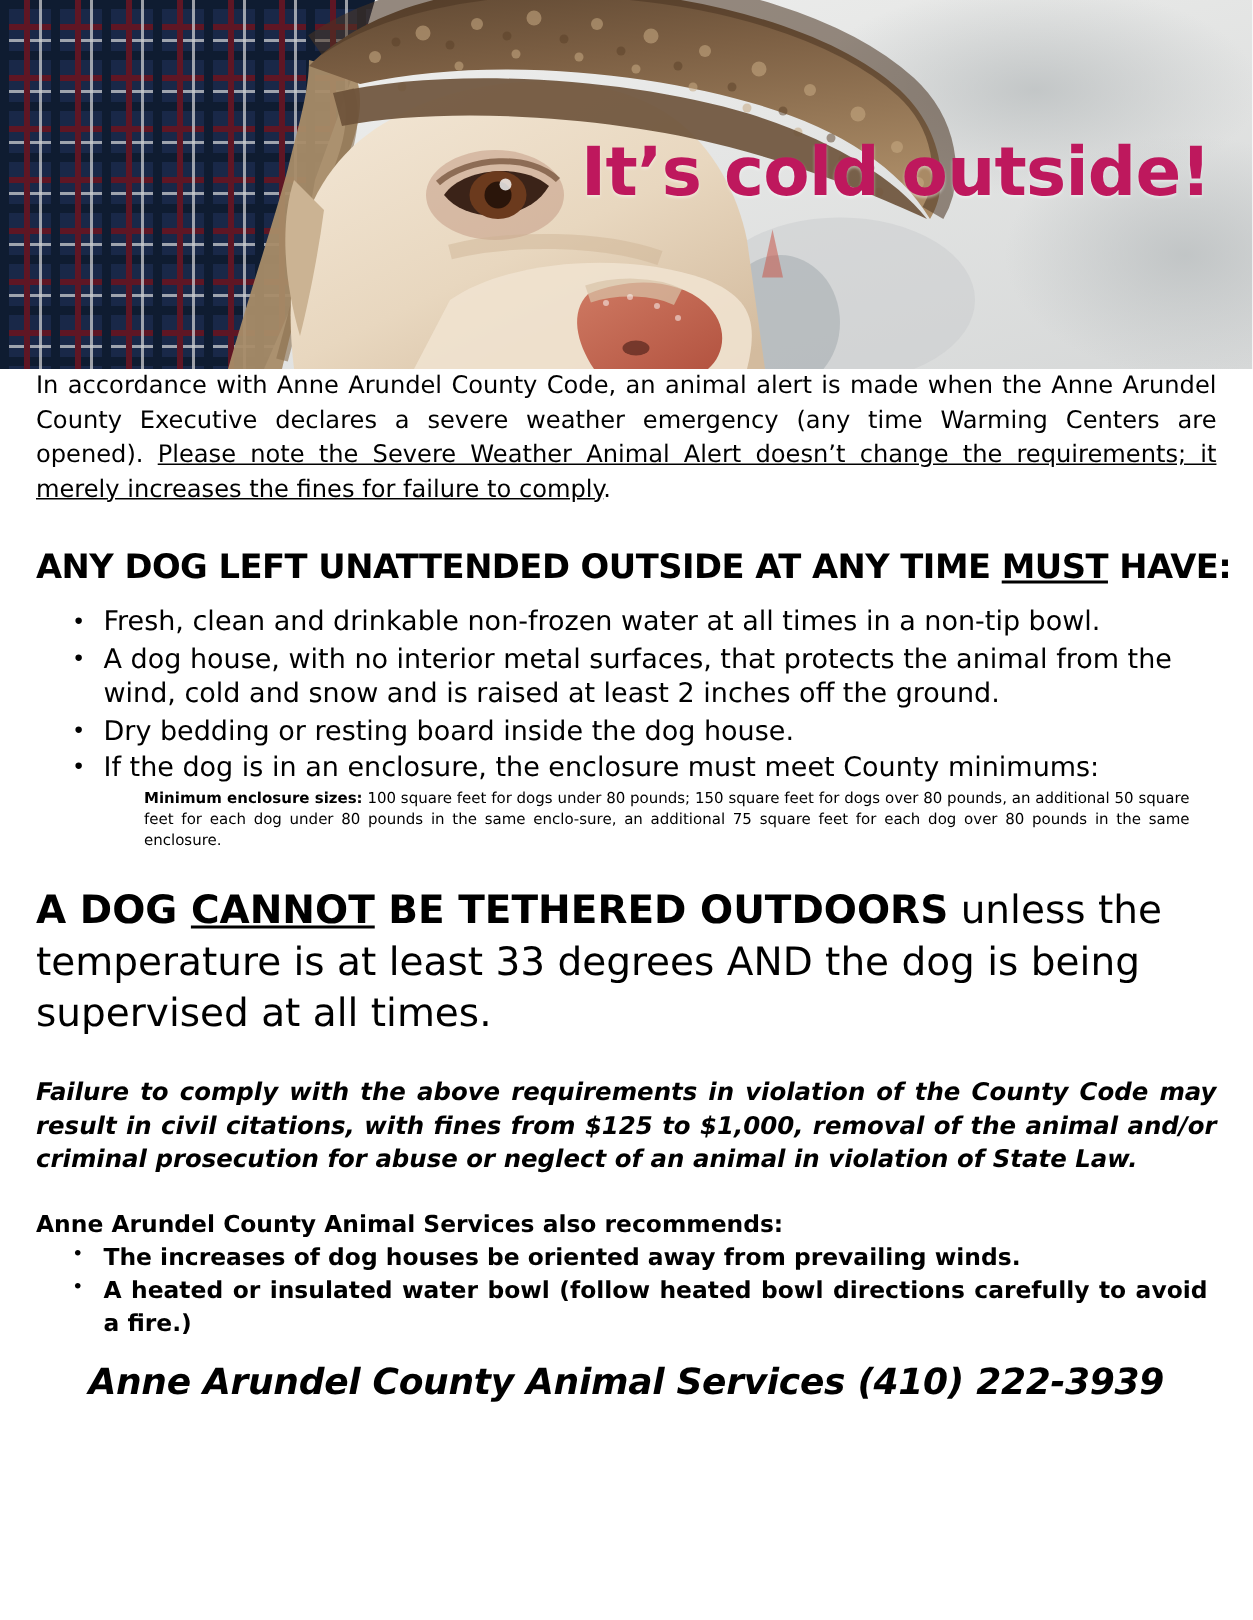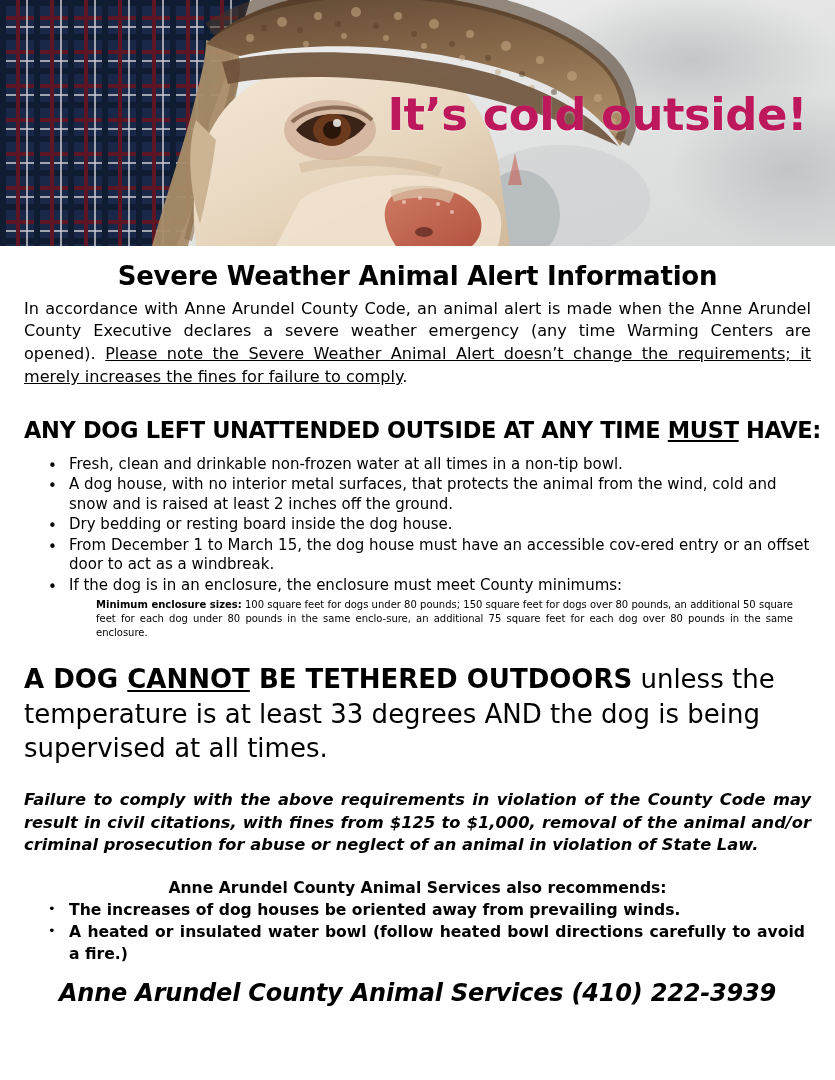--- a/index.html
+++ b/index.html
@@ -84,21 +84,21 @@
 
   ul.main-list {
     list-style: none;
     margin: 0;
     padding: 0;
   }
   ul.main-list > li {
     position: relative;
     padding-left: 45px;
     font-family: "DejaVu Sans", sans-serif;
-    font-size: 15px;
+    font-size: 18px;
     line-height: 1.30;
     margin-bottom: 1px;
   }
   ul.main-list > li::before {
     content: "\2022";
     position: absolute;
     left: 24px;
     top: -1px;
     font-size: 15px;
     line-height: 1.6;
@@ -128,21 +128,21 @@
     font-family: "DejaVu Sans", sans-serif;
     font-style: italic;
     font-weight: bold;
     font-size: 16.3px;
     line-height: 1.38;
     text-align: justify;
     margin: 24px 0 0 0;
   }
 
   .rec-head {
-    text-align: center;
+    text-align: left;
     font-family: "DejaVu Sans", sans-serif;
     font-weight: bold;
     font-size: 15.6px;
     margin: 22px 0 3px 0;
   }
 
   ul.rec-list {
     list-style: none;
     margin: 0;
     padding: 0;
@@ -310,31 +310,29 @@
           <circle cx="452" cy="212" r="2"></circle>
       </g>
     </g>
   </svg>
 
   <div class="hero-title">It’s cold outside!</div>
 </div>
 
 <div class="doc">
 
-  <h1 class="doc-title">Severe Weather Animal Alert Information</h1>
 
   <p class="intro"><span>In accordance with Anne Arundel County Code, an animal alert is made when the Anne Arundel County Executive declares a severe weather emergency (any time Warming Centers are opened).</span> <span class="u">Please note the Severe Weather Animal Alert doesn’t change the requirements; it merely increases the fines for failure to comply</span><span>.</span></p>
 
   <h2 class="section-head"><span>ANY DOG LEFT UNATTENDED OUTSIDE AT ANY TIME </span><span class="u">MUST</span><span> HAVE:</span></h2>
 
   <ul class="main-list">
     <li>Fresh, clean and drinkable non-frozen water at all times in a non-tip bowl.</li>
     <li>A dog house, with no interior metal surfaces, that protects the animal from the wind, cold and snow and is raised at least 2 inches off the ground.</li>
     <li>Dry bedding or resting board inside the dog house.</li>
-    <li>From December 1 to March 15, the dog house must have an accessible cov-ered entry or an offset door to act as a windbreak.</li>
     <li>If the dog is in an enclosure, the enclosure must meet County minimums:</li>
   </ul>
 
   <p class="sub-note"><b>Minimum enclosure sizes:</b><span> 100 square feet for dogs under 80 pounds; 150 square feet for dogs over 80 pounds, an additional 50 square feet for each dog under 80 pounds in the same enclo-sure, an additional 75 square feet for each dog over 80 pounds in the same enclosure.</span></p>
 
   <p class="tether"><span class="hd">A DOG </span><span class="hd u">CANNOT</span><span class="hd"> BE TETHERED OUTDOORS</span><span> unless the temperature is at least 33 degrees AND the dog is being supervised at all times.</span></p>
 
   <p class="warning">Failure to comply with the above requirements in violation of the County Code may result in civil citations, with fines from $125 to $1,000, removal of the animal and/or criminal prosecution for abuse or neglect of an animal in violation of State Law.</p>
 
   <p class="rec-head">Anne Arundel County Animal Services also recommends:</p>

